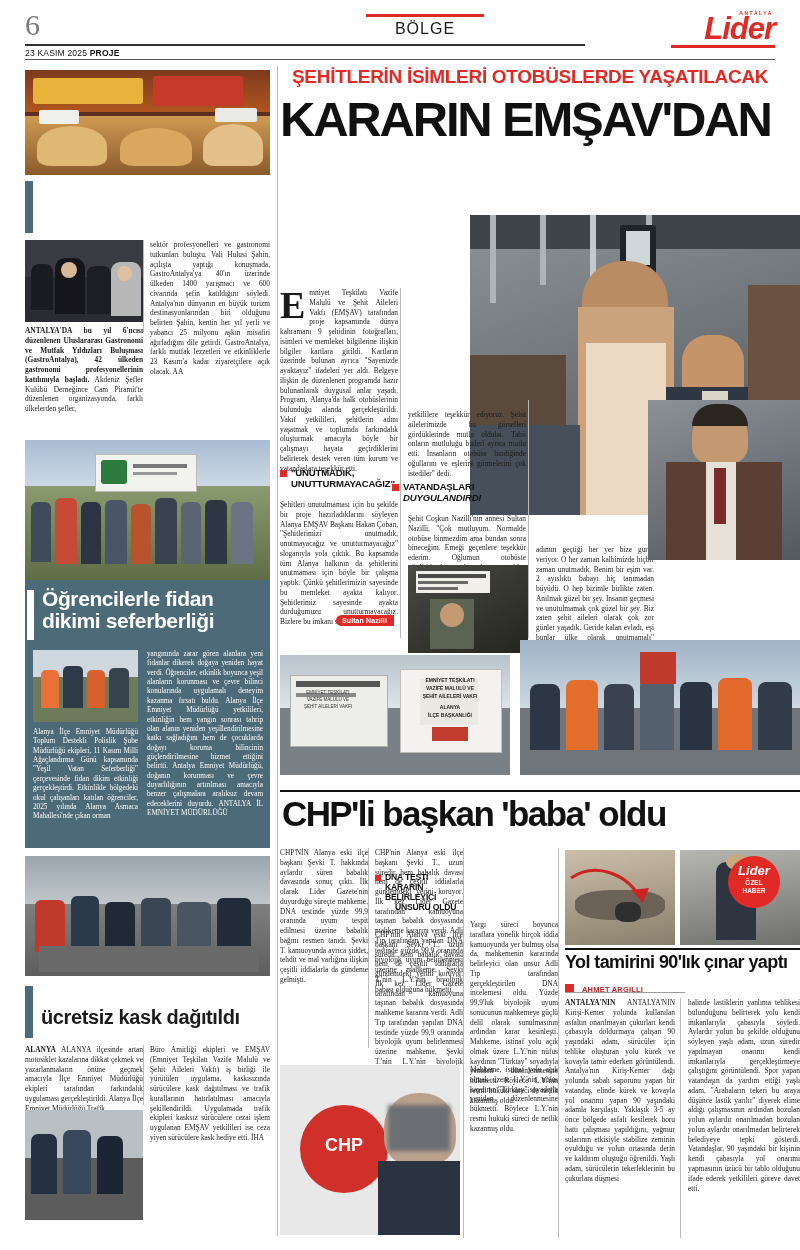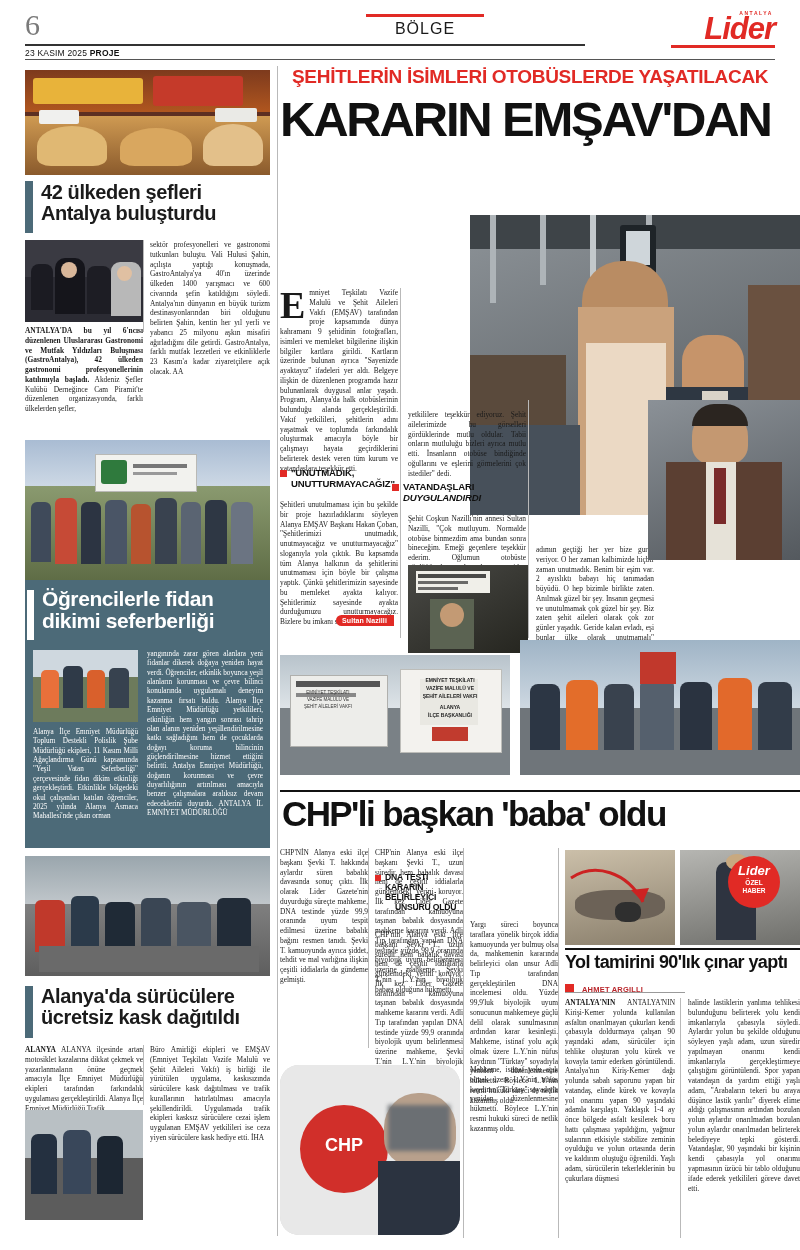--- a/index.html
+++ b/index.html
@@ -106,24 +106,20 @@
     <div style="position:absolute;left:128px;top:6px;width:90px;height:30px;background:#c53a2a;border-radius:3px;"></div>
     <div style="position:absolute;left:0;top:44%;width:100%;height:56%;background:linear-gradient(180deg,#cf9a52,#8a5a2c);"></div>
     <div style="position:absolute;left:12px;top:56px;width:70px;height:40px;background:#e0b873;border-radius:50% 50% 20% 20%;"></div>
     <div style="position:absolute;left:95px;top:58px;width:72px;height:38px;background:#d9a75f;border-radius:50% 50% 20% 20%;"></div>
     <div style="position:absolute;left:178px;top:54px;width:60px;height:42px;background:#e3c08a;border-radius:50% 50% 18% 18%;"></div>
     <div style="position:absolute;left:14px;top:40px;width:40px;height:14px;background:#f0f0ee;border-radius:2px;"></div>
     <div style="position:absolute;left:190px;top:38px;width:42px;height:14px;background:#eaeae6;border-radius:2px;"></div>
   </div>
 
   <div class="kicker-bar" style="left:25px;top:181px;width:8px;height:52px;"></div>
-  <div class="lhead" style="position:absolute;left:41px;top:182px;width:232px;font-size:20px;">
-    <span>42 ülkeden şefleri</span><br>
-    <span>Antalya buluşturdu</span>
-  </div>
 
   <div class="ph" style="left:25px;top:240px;width:118px;height:82px;background:#2b2b33;">
     <div style="position:absolute;left:0;top:0;width:100%;height:45%;background:#3a3a42;"></div>
     <div style="position:absolute;left:6px;top:24px;width:22px;height:46px;background:#1b1b22;border-radius:8px 8px 0 0;"></div>
     <div style="position:absolute;left:30px;top:18px;width:30px;height:56px;background:#15151b;border-radius:10px 10px 0 0;"></div>
     <div style="position:absolute;left:62px;top:26px;width:24px;height:48px;background:#1d1d24;border-radius:8px 8px 0 0;"></div>
     <div style="position:absolute;left:86px;top:22px;width:30px;height:54px;background:#b8b8b8;border-radius:9px 9px 0 0;"></div>
     <div style="position:absolute;left:36px;top:22px;width:16px;height:16px;background:#d9b79a;border-radius:50%;"></div>
     <div style="position:absolute;left:92px;top:26px;width:15px;height:15px;background:#e0c0a2;border-radius:50%;"></div>
   </div>
@@ -183,21 +179,21 @@
     <div style="position:absolute;left:46px;top:40px;width:28px;height:56px;background:#2b3a4a;border-radius:6px 6px 0 0;"></div>
     <div style="position:absolute;left:80px;top:46px;width:30px;height:50px;background:#1f2a36;border-radius:6px 6px 0 0;"></div>
     <div style="position:absolute;left:116px;top:42px;width:30px;height:54px;background:#3a4654;border-radius:6px 6px 0 0;"></div>
     <div style="position:absolute;left:152px;top:46px;width:34px;height:50px;background:#4a5562;border-radius:6px 6px 0 0;"></div>
     <div style="position:absolute;left:192px;top:42px;width:34px;height:54px;background:#222c38;border-radius:6px 6px 0 0;"></div>
     <div style="position:absolute;left:14px;top:90px;width:220px;height:26px;background:#6a6a6a;"></div>
   </div>
 
   <div class="kicker-bar" style="left:25px;top:986px;width:8px;height:52px;"></div>
   <div class="lhead" style="position:absolute;left:41px;top:986px;width:236px;font-size:20px;">
-    <span>Alanya'da sürücülere</span><br>
+    <br>
     <span>ücretsiz kask dağıtıldı</span>
   </div>
 
   <div class="body-col" style="position:absolute;left:25px;top:1045px;width:118px;">
     <span style="font-weight:700;">ALANYA</span>
     <span>ALANYA ilçesinde artan motosiklet kazalarına dikkat çekmek ve yazarlanmaların önüne geçmek amacıyla İlçe Emniyet Müdürlüğü ekipleri tarafından farkındalık uygulaması gerçekleştirildi.</span>
     <span>Alanya İlçe Emniyet Müdürlüğü Trafik</span>
   </div>
   <div class="body-col" style="position:absolute;left:150px;top:1045px;width:120px;">
     <span>Büro Amirliği ekipleri ve EMŞAV (Emniyet Teşkilatı Vazife Malulü ve Şehit Aileleri Vakfı) iş birliği ile yürütülen uygulama, kaskısızında sürücülere kask dağıtılması ve trafik kurallarının hatırlatılması amacıyla şekillendirildi.</span>
@@ -345,21 +341,21 @@
   </div>
   <div class="body-col" style="position:absolute;left:375px;top:930px;width:88px;">
     <span>CHP'nin Alanya eski ilçe başkanı Şevki T., uzun süredir hem babalık davası hem de çeşitli iddialarla gündemdeki yerini koruyor. İlk kez Lider Gazete tarafından kamuoyuna taşınan babalık dosyasında mahkeme kararını verdi. Adli Tıp tarafından yapılan DNA testinde yüzde 99,9 oranında biyolojik uyum belirlenmesi üzerine mahkeme, Şevki T.'nin L.Y.'nin biyolojik babası olduğuna hükmetti.</span>
   </div>
 
   <div class="body-col" style="position:absolute;left:470px;top:920px;width:88px;">
     <span>Yargı süreci boyunca taraflara yönelik birçok iddia kamuoyunda yer bulmuş olsa da, mahkemenin kararında belirleyici olan unsur Adli Tıp tarafından gerçekleştirilen DNA incelemesi oldu. Yüzde 99,9'luk biyolojik uyum sonucunun mahkemeye güçlü delil olarak sunulmasının ardından karar kesinleşti.</span>
     <span>Mahkeme, istinaf yolu açık olmak üzere L.Y.'nin nüfus kaydının "Türktay" soyadıyla yeniden düzenlenmesine hükmetti. Böylece L.Y.'nin resmi hukuki süreci de netlik kazanmış oldu.</span>
   </div>
 
-  <div class="ph" style="left:280px;top:1065px;width:180px;height:170px;background:#d8d8d8;border-radius:19px;">
+  <div class="ph" style="left:280px;top:1065px;width:180px;height:170px;background:#d8d8d8;">
     <div style="position:absolute;left:0;top:0;width:100%;height:100%;background:#e8e8e8;"></div>
     <div style="position:absolute;left:20px;top:40px;width:88px;height:88px;border-radius:50%;background:#d12f2a;"></div>
     <div style="position:absolute;left:34px;top:70px;width:60px;height:26px;color:#fff;font-family:'Liberation Sans',sans-serif;font-weight:700;font-size:18px;text-align:center;">CHP</div>
     <div style="position:absolute;left:104px;top:28px;width:72px;height:72px;background:#b8a08c;border-radius:34px 34px 26px 26px;"></div>
     <div style="position:absolute;left:98px;top:96px;width:84px;height:74px;background:#2b3340;"></div>
     <div style="position:absolute;left:108px;top:40px;width:62px;height:46px;background:#6b6f73;filter:blur(2px);"></div>
   </div>
 
   <div class="body-col" style="position:absolute;left:470px;top:1065px;width:88px;">
     <span>Mahkeme, istinaf yolu açık olmak üzere L.Y.'nin nüfus kaydının "Türktay" soyadıyla yeniden düzenlenmesine hükmetti. Böylece L.Y.'nin resmi hukuki süreci de netlik kazanmış oldu.</span>
@@ -391,21 +387,21 @@
   <div style="position:absolute;left:565px;top:978px;width:120px;">
     <span style="display:inline-block;width:9px;height:9px;background:#e12a25;vertical-align:-1px;margin-right:4px;"></span>
     <span class="byline">AHMET ARGILLI</span>
   </div>
   <div class="grayline" style="left:565px;top:992px;width:120px;"></div>
 
   <div class="body-col" style="position:absolute;left:565px;top:998px;width:110px;">
     <span style="font-weight:700;">ANTALYA'NIN</span>
     <span>ANTALYA'NIN Kirişi-Kemer yolunda kullanılan asfaltın onarılmayan çukurları kendi çabasıyla doldurmaya çalışan 90 yaşındaki adam, sürücüler için tehlike oluşturan yolu kürek ve kovayla tamir ederken görüntülendi.</span>
     <span>Antalya'nın Kiriş-Kemer dağı yolunda sabah saporunu yapan bir vatandaş, elinde kürek ve kovayla yol onarımı yapan 90 yaşındaki adamla karşılaştı.</span>
-    <span>Yaklaşık 1-4 ay önce bölgede asfalt kesilerek boru hattı çalışması yapıldığını, yağmur sularının etkisiyle stabilize zeminin oyulduğu ve yolun ortasında derin ve kaldırım oluştuğu öğrenildi. Yaşlı adam, sürücülerin tekerleklerinin bu çukurlara düşmesi</span>
+    <span>Yaklaşık 3-5 ay önce bölgede asfalt kesilerek boru hattı çalışması yapıldığını, yağmur sularının etkisiyle stabilize zeminin oyulduğu ve yolun ortasında derin ve kaldırım oluştuğu öğrenildi. Yaşlı adam, sürücülerin tekerleklerinin bu çukurlara düşmesi</span>
   </div>
   <div class="body-col" style="position:absolute;left:688px;top:998px;width:112px;">
     <span>halinde lastiklerin yanlıma tehlikesi bulunduğunu belirterek yolu kendi imkanlarıyla çabasıyla söyledi.</span>
     <span>Aylardır yolun bu şekilde olduğunu söyleyen yaşlı adam, uzun süredir yapılmayan onarımı kendi imkanlarıyla gerçekleştirmeye çalıştığını görüntülendi. Spor yapan vatandaşın da yardım ettiği yaşlı adam, "Arabaların tekeri bu araya düşünce lastik yarılır" diyerek elime aldığı çalışmasının ardından bozulan yolun aylardır onarılmadan bozulan yolun aylardır onarılmadan belirterek belediyeye tepki gösterdi.</span>
     <span>Vatandaşlar, 90 yaşındaki bir kişinin kendi çabasıyla yol onarımı yapmasının üzücü bir tablo olduğunu ifade ederek yetkilileri göreve davet etti.</span>
   </div>
 
   <div class="col-rule" style="left:558px;top:848px;height:390px;"></div>
   <div class="col-rule" style="left:368px;top:848px;height:200px;"></div>
   <div class="col-rule" style="left:463px;top:848px;height:390px;"></div>

